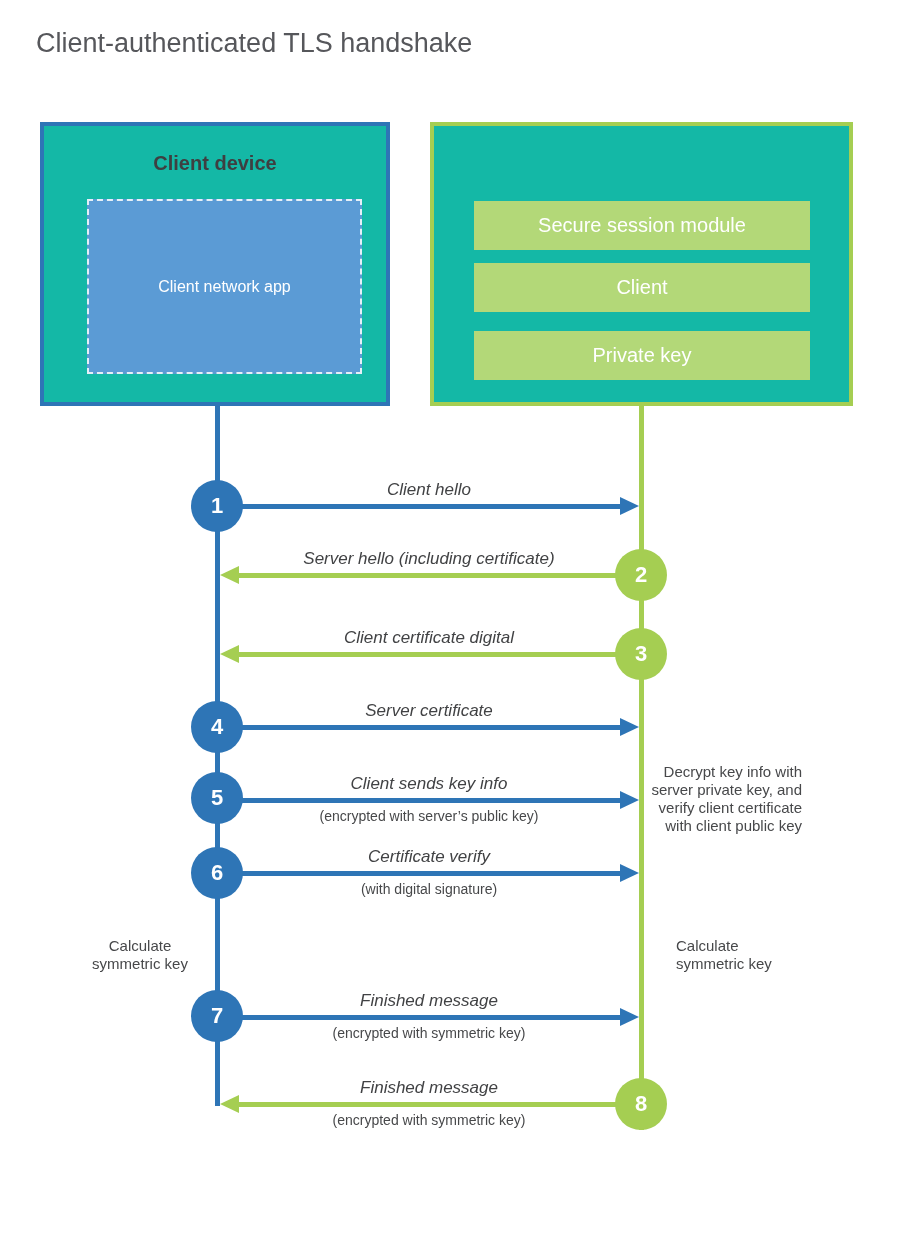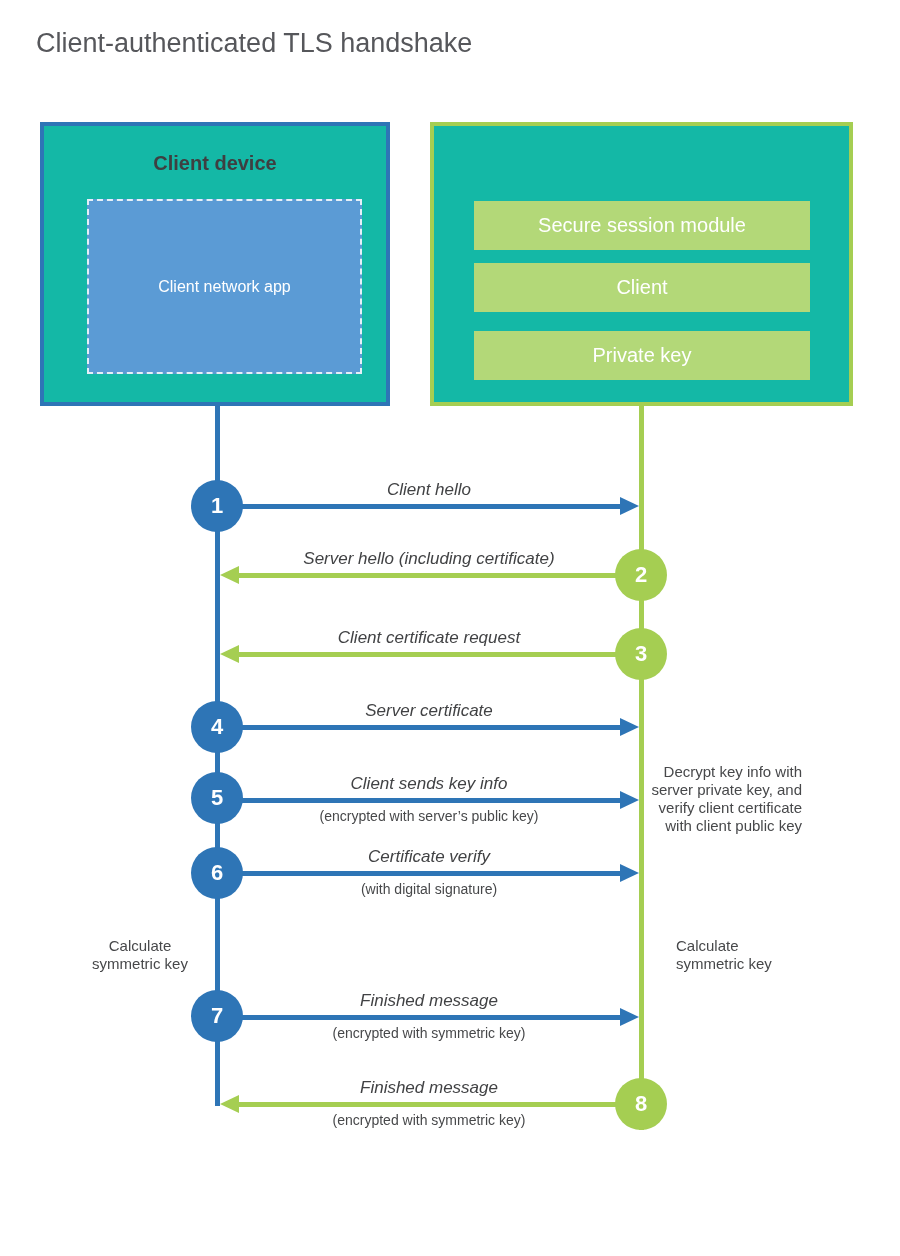--- a/index.html
+++ b/index.html
@@ -102,21 +102,21 @@
     <div class="msg-label">Client hello</div>
     <div class="arrow blue right"></div>
   </div>
 
   <div class="msg-row" style="top:549px;">
     <div class="msg-label">Server hello (including certificate)</div>
     <div class="arrow green left"></div>
   </div>
 
   <div class="msg-row" style="top:628px;">
-    <div class="msg-label">Client certificate request</div>
+    <div class="msg-label">Client certificate digital</div>
     <div class="arrow green left"></div>
   </div>
 
   <div class="msg-row" style="top:701px;">
     <div class="msg-label">Server certificate</div>
     <div class="arrow blue right"></div>
   </div>
 
   <div class="msg-row" style="top:774px;">
     <div class="msg-label">Client sends key info</div>

